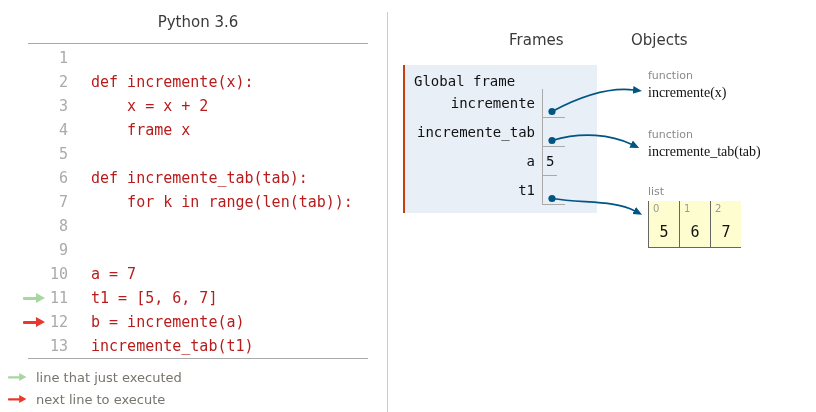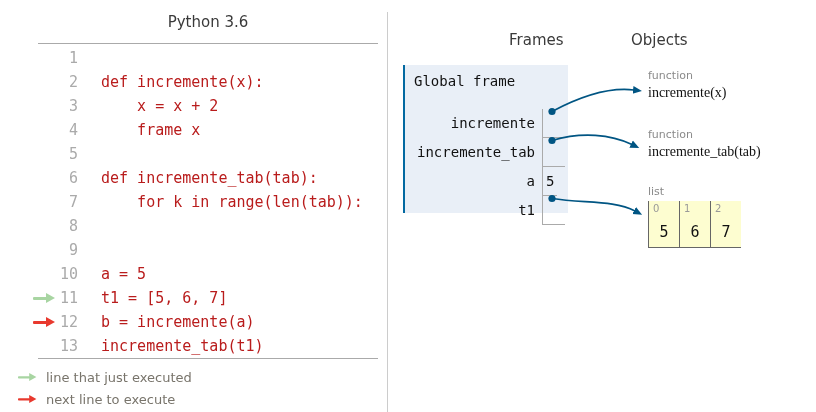--- a/index.html
+++ b/index.html
@@ -2,21 +2,21 @@
 <html><head>
 <meta charset="utf-8">
 <style>
   * { margin:0; padding:0; box-sizing:border-box; }
   html,body { background:#fff; }
   body { width:816px; height:412px; overflow:hidden; position:relative;
          font-family:"DejaVu Sans", "Liberation Sans", sans-serif; }
   #stage { position:absolute; inset:0; width:816px; height:412px; }
 
   
-  .code-panel { position:absolute; left:16px; top:0; width:387px; height:298px;padding-left:12px; }
+  .code-panel { position:absolute; left:6px; top:0; width:387px; height:298px;padding-left:12px; }
   .code-title { position:absolute; left:22px; top:13px; width:340px; text-align:center;
                 font-size:15px; color:#3a3a3a; }
   .hr { position:absolute; left:22px; width:340px; height:0; border-top:1px solid #aaa; }
   .hr.top { top:43px; } .hr.bottom { top:358px; }
   .code-lines { position:absolute; left:0; top:46px; width:387px; }
   .crow { display:flex; align-items:center; height:24px; }
   .lnum { width:18px; text-align:right; font-family:"DejaVu Sans Mono","Liberation Mono",monospace;
           font-size:15px; color:#aaa; flex:none; }
   .ctext { padding-left:23px; white-space:pre; font-family:"DejaVu Sans Mono","Liberation Mono",monospace;
            font-size:15px; color:#b91c1c; }
@@ -42,25 +42,25 @@
   .legend-row .gutter-arrow::after { left:14px; }
   .legend-label { font-size:13px; color:#78746b; padding-left:2px; }
 
   
   .v-divider { position:absolute; left:387px; top:12px; width:0; height:400px; border-left:1px solid #ccc; }
 
   
   .viz-header { position:absolute; top:31px; font-size:15px; color:#3a3a3a; }
   .frames-header { left:509px; } .objects-header { left:631px; }
 
-  .global-frame { position:absolute; left:403px; top:65px; width:165px; height:148px;
-                  background:#e9eff7; border-left:2px solid #0369a1; }
+  .global-frame { position:absolute; left:403px; top:65px; width:194px; height:148px;
+                  background:#e9eff7; border-left:2px solid #c2410c; }
   .gf-title { padding:8px 0 0 9px; font-family:"DejaVu Sans Mono","Liberation Mono",monospace;
               font-size:14px; color:#111; }
-  .gf-rows { margin-top:20px; }
+  .gf-rows { margin-top:0; }
   .frow { display:flex; height:29px; align-items:stretch; }
   .fname { width:137px; flex:none; text-align:right; padding-right:7px; line-height:29px;
            font-family:"DejaVu Sans Mono","Liberation Mono",monospace; font-size:14px; color:#111; }
   .fcell { border-left:1px solid #aaa; border-bottom:1px solid #aaa; min-width:14px;
            display:flex; align-items:center; justify-content:center; padding:0 3px;
            font-family:"DejaVu Sans Mono","Liberation Mono",monospace; font-size:14px; color:#111; }
   .fcell.ptr { min-width:23px; }
 
   
   .heap-obj { position:absolute; left:648px; }
@@ -127,21 +127,21 @@
         <span class="lnum">8</span>
       </div>
       <div class="crow">
         <span class="gutter-arrow"></span>
         <span class="lnum">9</span>
         <span class="ctext"></span>
       </div>
       <div class="crow">
         <span class="gutter-arrow"></span>
         <span class="lnum">10</span>
-        <span class="ctext">a = 5</span>
+        <span class="ctext">a = 7</span>
       </div>
       <div class="crow">
         <span class="gutter-arrow green"></span>
         <span class="lnum">11</span>
         <span class="ctext">t1 = [5, 6, 7]</span>
       </div>
       <div class="crow">
         <span class="gutter-arrow red"></span>
         <span class="lnum">12</span>
         <span class="ctext">b = incremente(a)</span>

